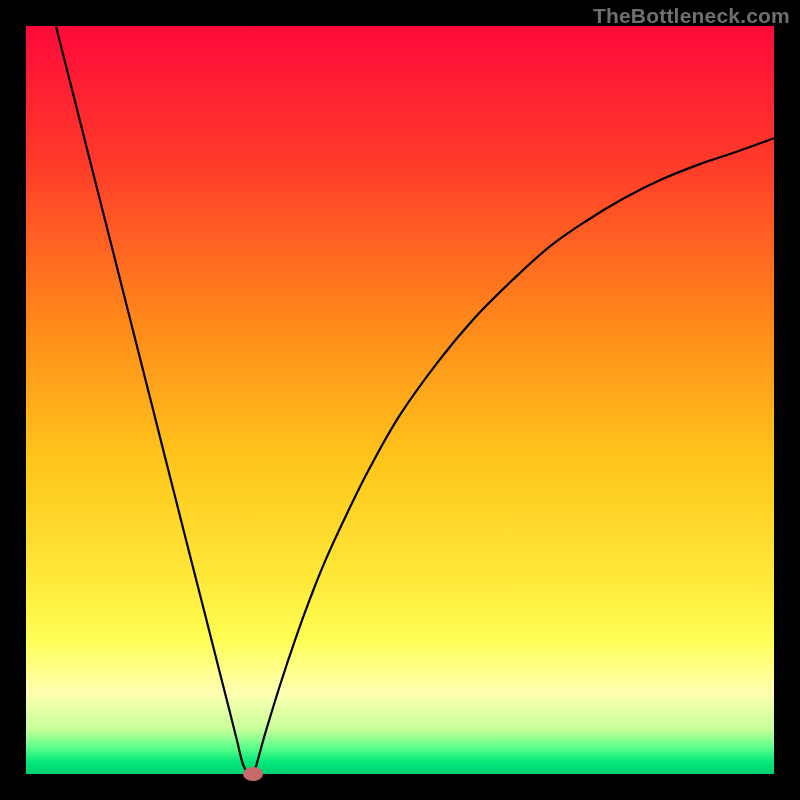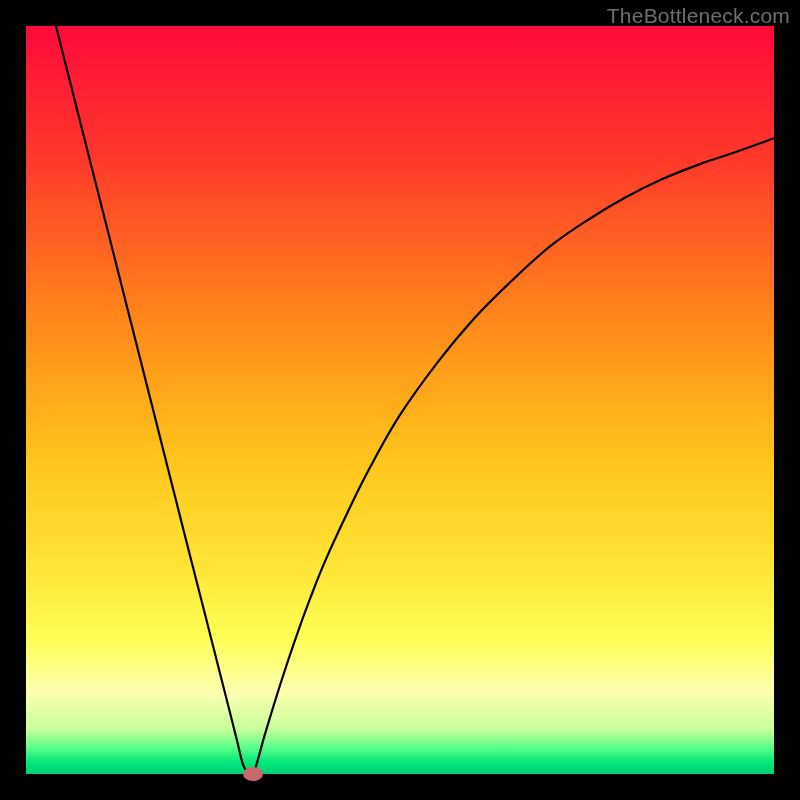--- a/index.html
+++ b/index.html
@@ -25,21 +25,21 @@
     top: 0;
     width: 748px;
     height: 748px;
   }
   .watermark {
     position: absolute;
     top: 4px;
     right: 10px;
     color: #6f6f6f;
     font-size: 21px;
-    font-weight: 400;
+    font-weight: 700;
     letter-spacing: 0.2px;
   }
   .marker {
     position: absolute;
     width: 20px;
     height: 14px;
     border-radius: 50%;
     background: #c76a6a;
     transform: translate(-50%, -50%);
   }

